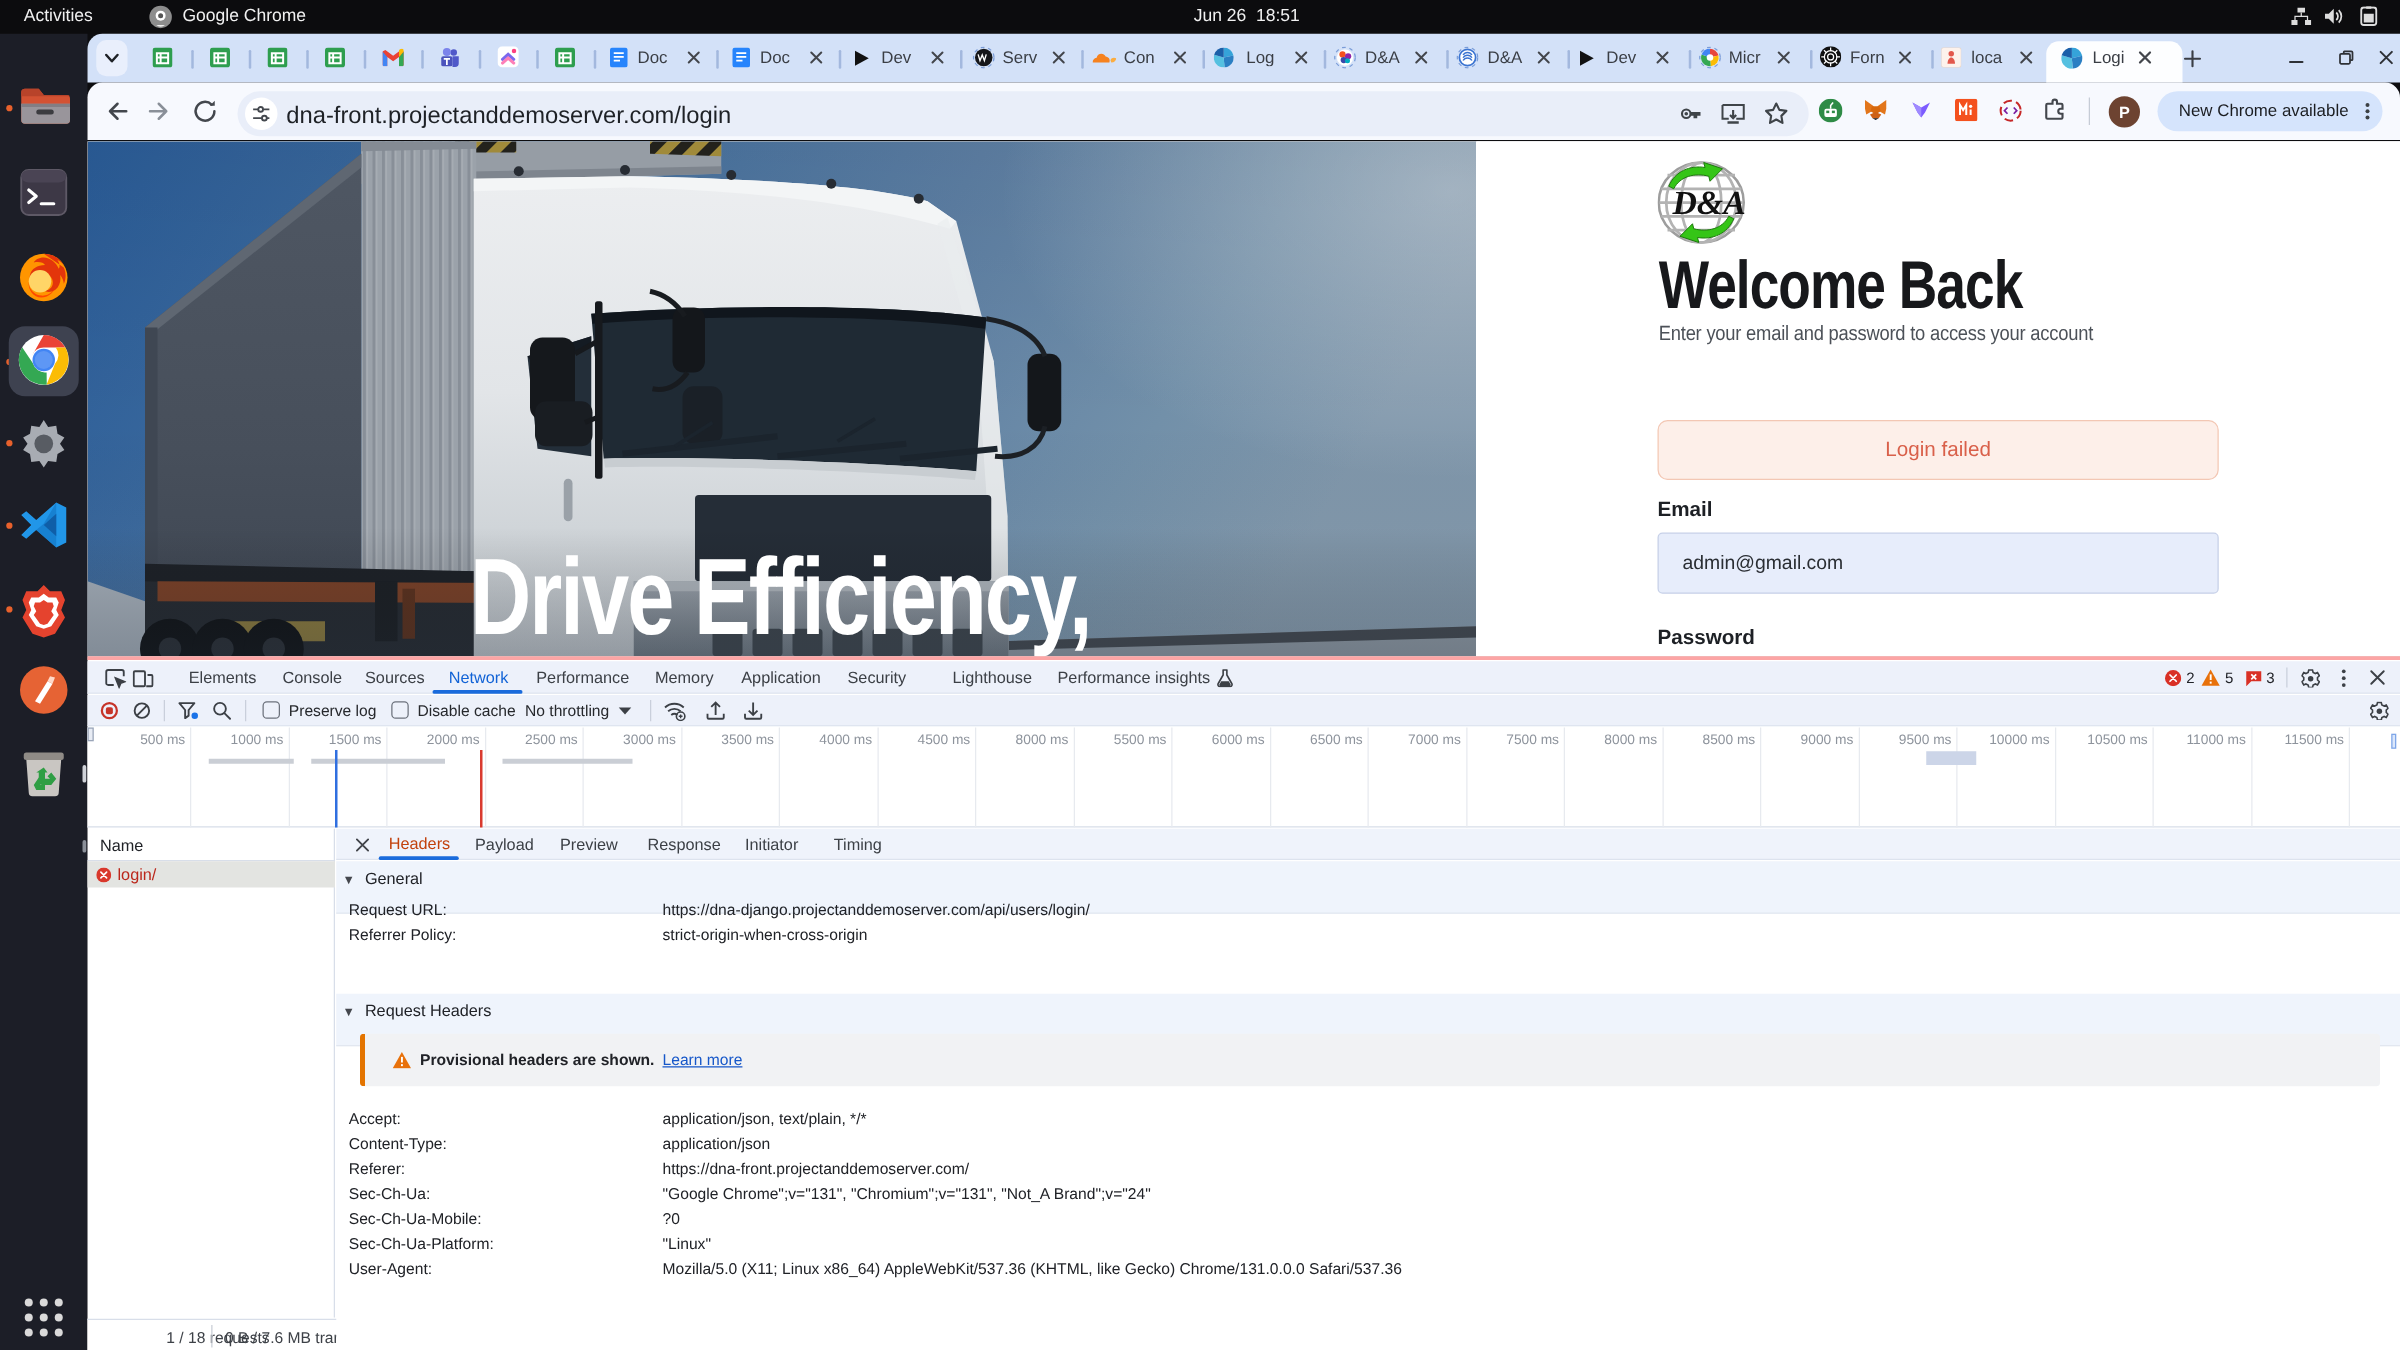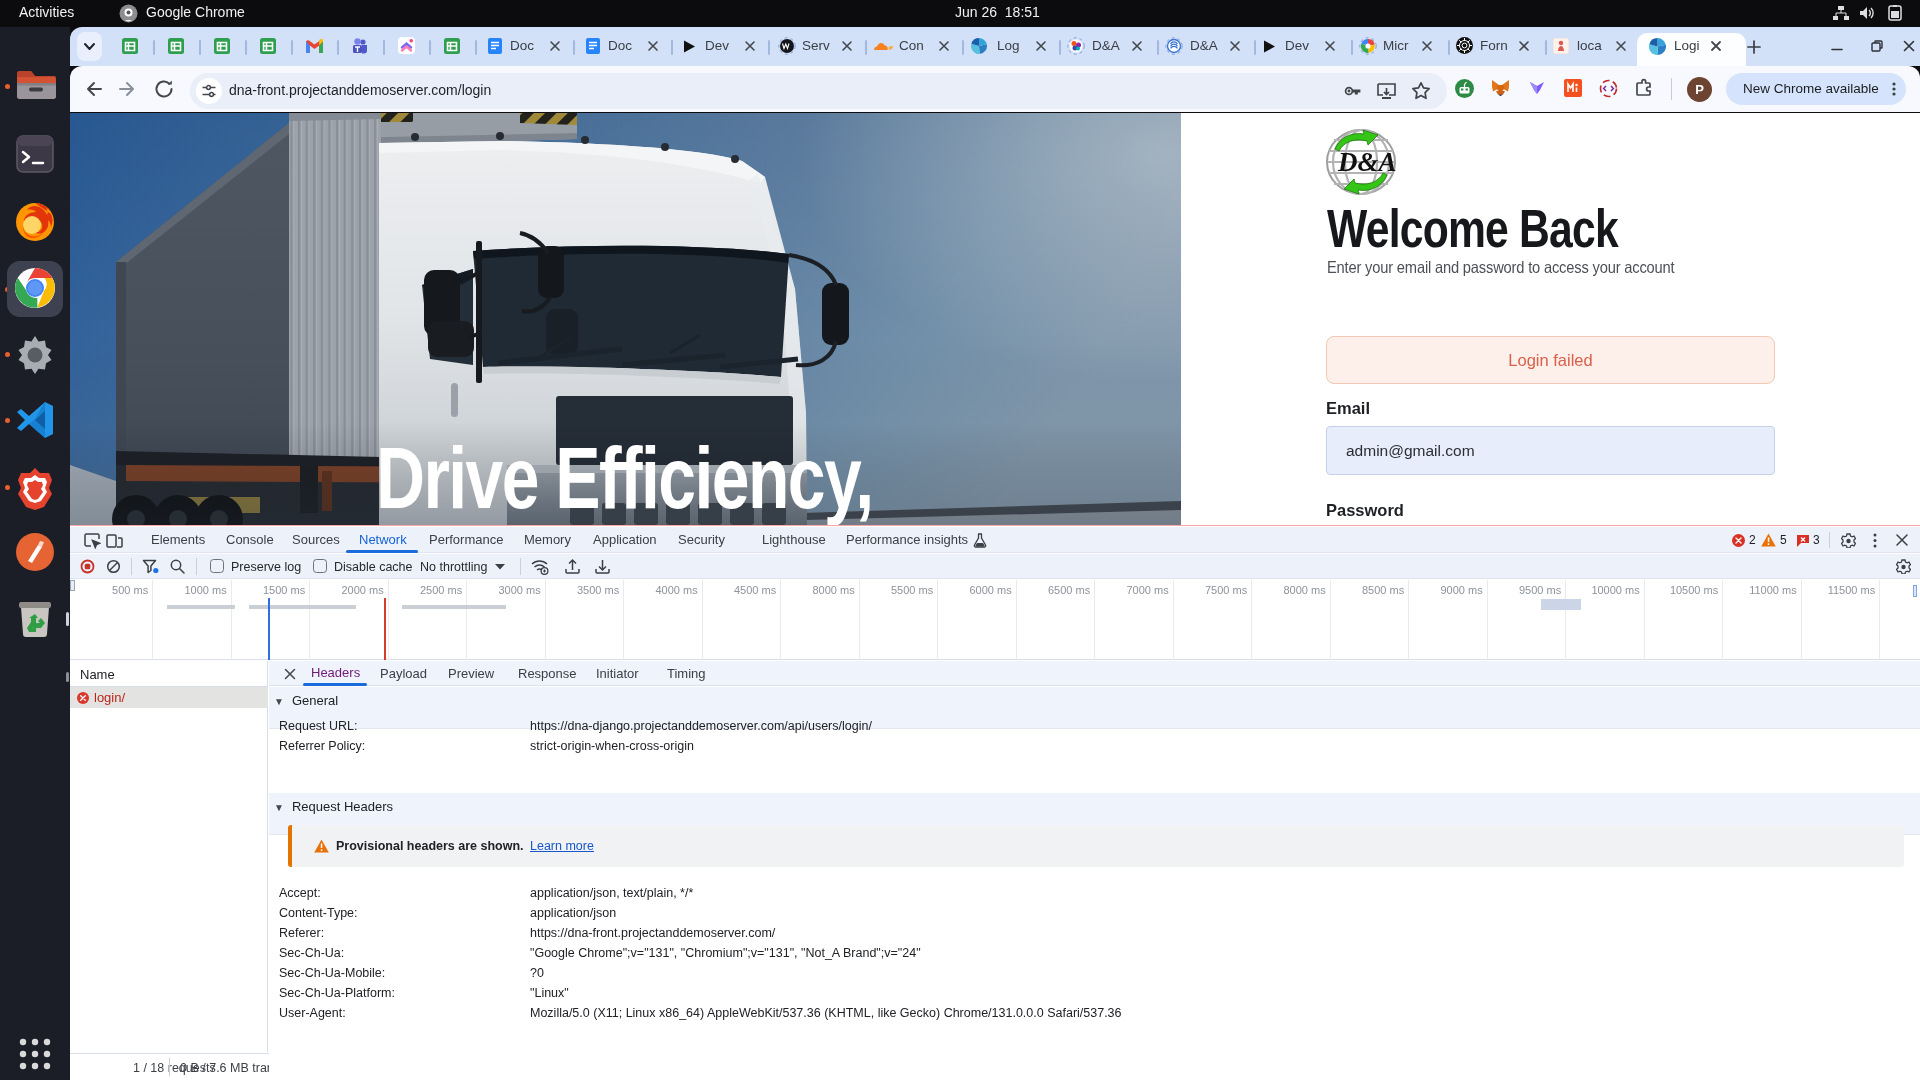--- a/index.html
+++ b/index.html
@@ -13,33 +13,33 @@
 .dk{position:absolute;left:11px;width:48px;height:48px;}
 .dot{position:absolute;left:5px;width:5px;height:5px;border-radius:50%;background:#e8612c;}
 
 #win{position:absolute;left:70px;top:27px;width:1850px;height:1053px;}
 #tabstrip{position:absolute;left:0;top:0;width:1850px;height:39px;background:#d3e1f8;border-radius:12px 0 0 0;}
 .sep{position:absolute;top:13px;width:2px;height:15px;background:#a3b8de;border-radius:1px;}
 .tablbl{position:absolute;top:11px;font-size:13.5px;color:#3a3e45;white-space:nowrap;overflow:hidden;}
 .tabx{position:absolute;top:12px;width:14px;height:14px;color:#43464c;}
 #toolbar{position:absolute;left:0;top:39px;width:1850px;height:46px;background:#f7f9fe;border-radius:12px 12px 0 0;}
 #pill{position:absolute;left:120px;top:7px;width:1257px;height:36px;border-radius:18px;background:#e9eef9;}
-#urltxt{position:absolute;left:159px;top:16px;font-size:14px;color:#1e2126;}
+#urltxt{position:absolute;left:159px;top:16px;font-size:19px;color:#1e2126;}
 
 #page{position:absolute;left:0;top:86px;width:1850px;height:412px;background:#fff;}
 #hero{position:absolute;left:0;top:0;width:1111px;height:412px;overflow:hidden;}
 #slogan{position:absolute;left:306px;top:321px;font-size:87px;font-weight:bold;color:#fff;letter-spacing:-2px;white-space:nowrap;line-height:1;transform:scaleX(0.78);transform-origin:0 0;}
 #panel{position:absolute;left:1111px;top:0;width:739px;height:412px;background:#fff;}
 #wb{position:absolute;left:146px;top:88px;font-size:54px;font-weight:bold;color:#17181b;letter-spacing:-1px;line-height:1;transform:scaleX(0.79);transform-origin:0 0;}
 #sub{position:absolute;left:146px;top:146px;font-size:16.5px;color:#4c5158;letter-spacing:-0.2px;line-height:1;transform:scaleX(0.89);transform-origin:0 0;white-space:nowrap;}
 #alert{position:absolute;left:145px;top:223px;width:449px;height:48px;background:#fdefe9;border:1px solid #f3c7b4;border-radius:8px;color:#d9604a;font-size:16.5px;text-align:center;line-height:46px;}
 .flbl{position:absolute;left:145px;font-size:16.5px;font-weight:bold;color:#1d2025;}
 #einput{position:absolute;left:145px;top:313px;width:449px;height:49px;background:#e7edfb;border:1px solid #c6d0e8;border-radius:4px;font-size:15.5px;color:#2a2e33;line-height:47px;padding-left:19px;}
 
-#devtools{position:absolute;left:0;top:498px;width:1850px;height:555px;background:#fff;border-top:1px solid #fca5a5;font-size:13px;color:#26282c;}
+#devtools{position:absolute;left:0;top:498px;width:1850px;height:555px;background:#fff;border-top:3px solid #fca5a5;font-size:13px;color:#26282c;}
 #dtabs{position:absolute;left:0;top:1px;width:1850px;height:26px;background:#edf1fa;border-bottom:1px solid #dfe5f0;}
 .dtab{position:absolute;top:5px;font-size:13px;color:#3c4046;white-space:nowrap;}
 #dtoolbar{position:absolute;left:0;top:28px;width:1850px;height:25px;background:#edf1fa;border-bottom:1px solid #dfe5f0;}
 #overview{position:absolute;left:0;top:54px;width:1850px;height:80px;background:#fff;border-bottom:1px solid #d8dee9;}
 .gl{position:absolute;top:0;width:1px;height:80px;background:#e7eaef;}
 .rlbl{position:absolute;top:4px;font-size:11px;color:#8d939c;text-align:right;width:60px;}
 .wbar{position:absolute;height:4px;background:#caced5;}
 #dmain{position:absolute;left:0;top:135px;width:1850px;height:391px;}
 #namecol{position:absolute;left:0;top:0;width:198px;height:391px;border-right:1px solid #d8dee9;}
 #detail{position:absolute;left:199px;top:0;width:1651px;height:418px;background:#fff;}
@@ -773,21 +773,21 @@
               <path d="M3.7 3.7l4.6 4.6M8.3 3.7L3.7 8.3" stroke="#fff" stroke-width="1.3" stroke-linecap="round"></path>
             </svg>
           <span class="abs" style="left:24px;top:3px;font-size:13px;color:#bb261a;">login/</span>
         </div>
       </div>
       <div id="detail">
         <div class="abs" style="left:0;top:0;width:1651px;height:25px;background:#eff3fb;border-bottom:1px solid #dde3ee;"></div>
         <svg class="abs" style="left:15px;top:7px;" width="12" height="12" viewBox="0 0 12 12">
             <path d="M1.5 1.5l9 9M10.5 1.5l-9 9" stroke="#43464c" stroke-width="1.5" stroke-linecap="round"></path>
           </svg>
-        <span class="abs" style="left:42px;top:4px;font-size:13px;color:#701a75;">Headers</span>
+        <span class="abs" style="left:42px;top:4px;font-size:13px;color:#c2410c;">Headers</span>
         <div class="abs" style="left:34px;top:22px;width:64px;height:3px;background:#1a6bdc;border-radius:2px;"></div>
         <span class="abs" style="left:111px;top:5px;font-size:13px;color:#3c4046;">Payload</span>
         <span class="abs" style="left:179px;top:5px;font-size:13px;color:#3c4046;">Preview</span>
         <span class="abs" style="left:249px;top:5px;font-size:13px;color:#3c4046;">Response</span>
         <span class="abs" style="left:327px;top:5px;font-size:13px;color:#3c4046;">Initiator</span>
         <span class="abs" style="left:398px;top:5px;font-size:13px;color:#3c4046;">Timing</span>
         <div class="dsec" style="top:26px;"><span style="margin-left:5px;font-size:10px;color:#44474d;">▼</span><span style="margin-left:8px;color:#202227;">General</span></div>
         <span class="kv k abs" style="left:10px;top:58px;">Request URL:</span>
         <span class="kv v abs" style="top:58px;">https://dna-django.projectanddemoserver.com/api/users/login/</span>
         <span class="kv k abs" style="left:10px;top:78px;">Referrer Policy:</span>

